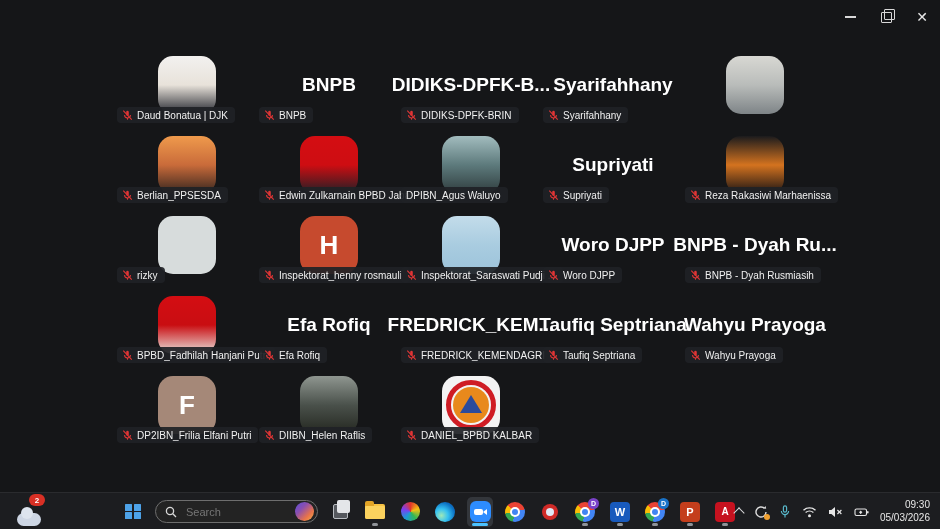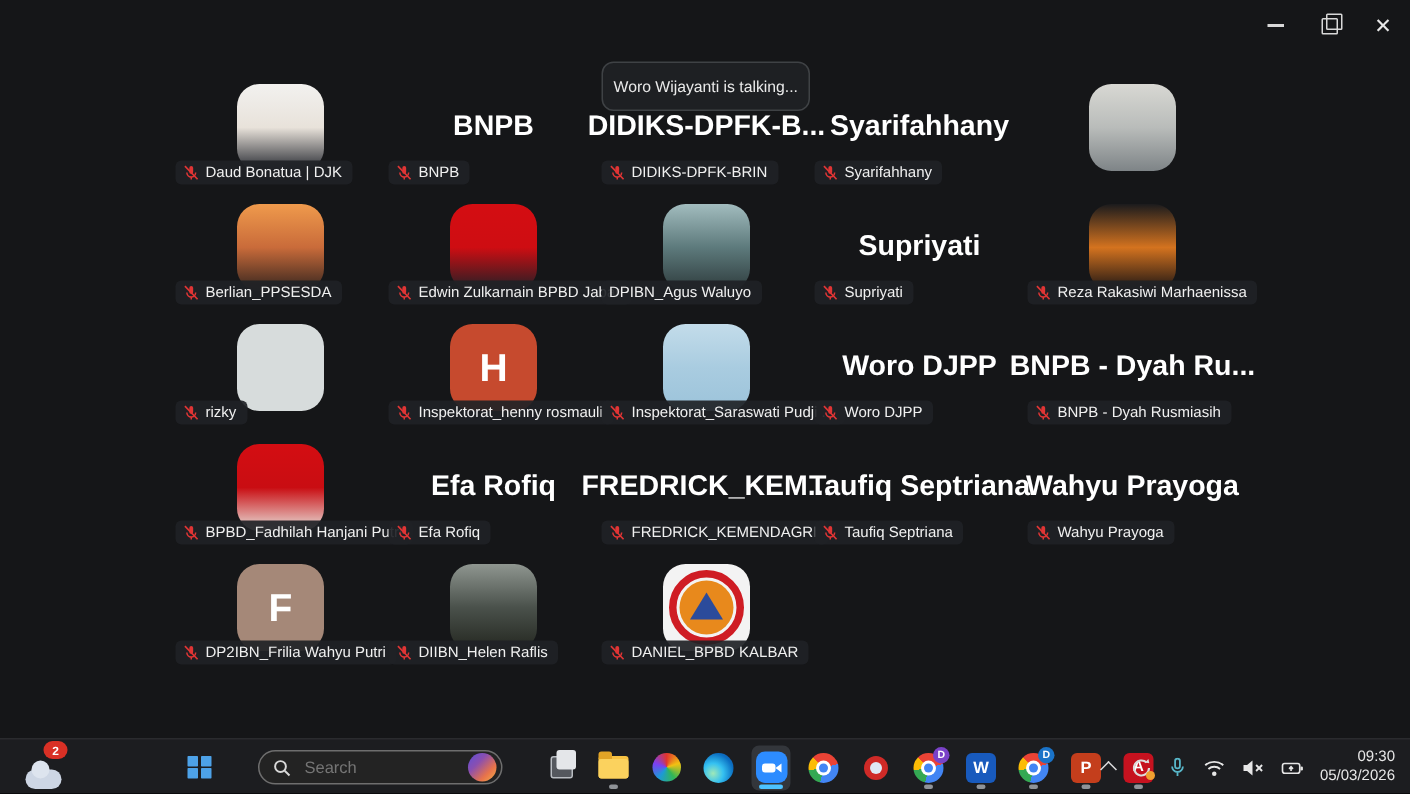--- a/index.html
+++ b/index.html
@@ -39,21 +39,21 @@
             border-left:11px solid transparent;border-right:11px solid transparent;}
 
   
   .taskbar{position:absolute;left:0;bottom:0;width:940px;height:37px;background:#1c1d20;
            border-top:1px solid #2a2b2e;box-sizing:border-box;z-index:40;}
   .tb-weather{position:absolute;left:12px;top:4px;width:34px;height:29px;display:flex;align-items:flex-end;justify-content:center;}
   .cloud{position:relative;width:24px;height:13px;background:#cdd6e4;border-radius:8px;}
   .cloud::before{content:"";position:absolute;left:4px;top:-6px;width:12px;height:12px;border-radius:50%;background:#dde4ee;}
   .wx-badge{position:absolute;right:1px;top:-3px;min-width:12px;height:12px;border-radius:7px;background:#d93025;
             color:#fff;font-size:8px;font-weight:700;display:flex;align-items:center;justify-content:center;padding:0 2px;}
-  .tb-apps{position:absolute;left:120px;top:0;height:37px;display:flex;align-items:center;gap:26px;}
+  .tb-apps{position:absolute;left:120px;top:0;height:37px;display:flex;align-items:center;gap:9px;}
   .tb-item{position:relative;width:26px;height:30px;display:flex;align-items:center;justify-content:center;}
   .run-dash{position:absolute;bottom:1px;left:50%;transform:translateX(-50%);width:6px;height:2.5px;border-radius:2px;background:#8f9398;}
   .tb-item.active{background:#33363b;border-radius:5px;}
   .tb-item.active .run-dash{width:16px;background:#4cc2ff;}
 
   .ic-start{display:grid;grid-template-columns:7px 7px;grid-template-rows:7px 7px;gap:1.5px;}
   .ic-start span{background:#4da2e8;border-radius:0.5px;}
 
   .search-pill{position:relative;width:163px;height:23px;border-radius:12px;background:#232323;
                border:1px solid #6e6e6e;display:flex;align-items:center;gap:7px;padding:0 3px 0 9px;box-sizing:border-box;}
@@ -111,23 +111,20 @@
         <span class="glyph-min"></span>
       </div>
     <div class="win-btn">
         <span class="glyph-restore"></span>
       </div>
     <div class="win-btn">
         <span class="glyph-close">✕</span>
       </div>
   </div>
 
-  <div class="toast">
-    <span>Woro Wijayanti is talking...</span>
-  </div>
 
   <div class="grid" id="grid">
     <div class="tile">
 
       <div class="avatar" style="background: linear-gradient(rgb(242, 241, 239), rgb(232, 226, 218), rgb(35, 38, 46));"></div>
       <div class="name-pill">
         <svg class="mic" width="11" height="11" viewBox="0 0 12 12">
           <rect x="4.6" y="0.8" width="2.8" height="5.6" rx="1.4" fill="#e03535"></rect>
           <path d="M2.8 5.5a3.2 3.2 0 0 0 6.4 0" fill="none" stroke="#e03535" stroke-width="1.1"></path>
           <line x1="6" y1="8.7" x2="6" y2="10.6" stroke="#e03535" stroke-width="1.1"></line>
@@ -394,21 +391,21 @@
     <div class="tile">
 
       <div class="avatar initial" style="background: rgb(165, 136, 120);">F</div>
       <div class="name-pill">
         <svg class="mic" width="11" height="11" viewBox="0 0 12 12">
           <rect x="4.6" y="0.8" width="2.8" height="5.6" rx="1.4" fill="#e03535"></rect>
           <path d="M2.8 5.5a3.2 3.2 0 0 0 6.4 0" fill="none" stroke="#e03535" stroke-width="1.1"></path>
           <line x1="6" y1="8.7" x2="6" y2="10.6" stroke="#e03535" stroke-width="1.1"></line>
           <line x1="1.4" y1="0.8" x2="10.6" y2="10.4" stroke="#e03535" stroke-width="1.2"></line>
         </svg>
-        <span class="pill-text">DP2IBN_Frilia Wahyu Putri</span>
+        <span class="pill-text">DP2IBN_Frilia Elfani Putri</span>
       </div>
     </div>
 
     <div class="tile">
 
       <div class="avatar" style="background: linear-gradient(rgb(143, 150, 144), rgb(74, 81, 75), rgb(35, 38, 31));"></div>
       <div class="name-pill">
         <svg class="mic" width="11" height="11" viewBox="0 0 12 12">
           <rect x="4.6" y="0.8" width="2.8" height="5.6" rx="1.4" fill="#e03535"></rect>
           <path d="M2.8 5.5a3.2 3.2 0 0 0 6.4 0" fill="none" stroke="#e03535" stroke-width="1.1"></path>

